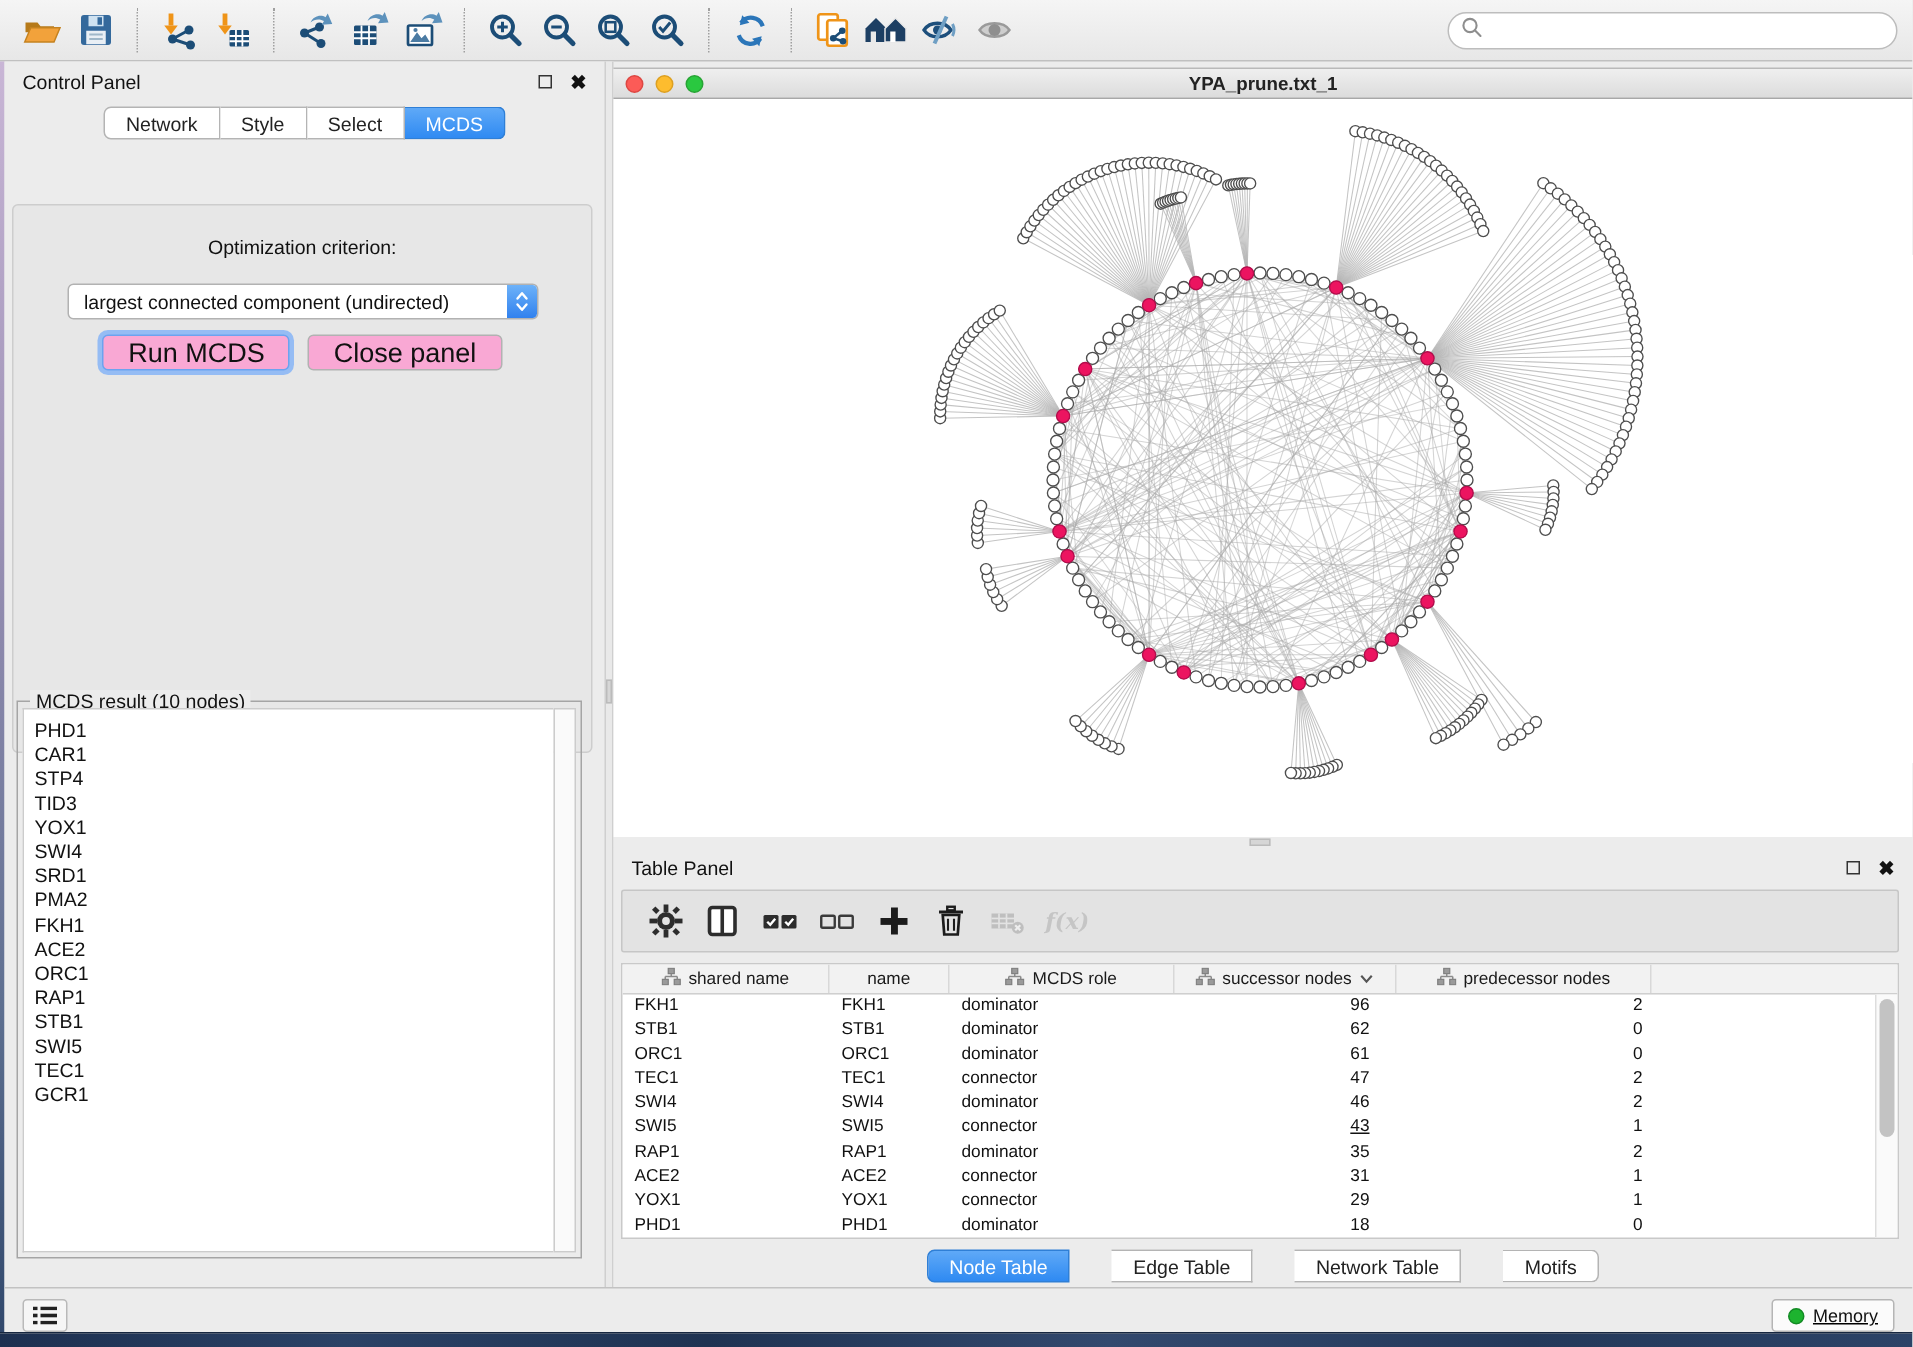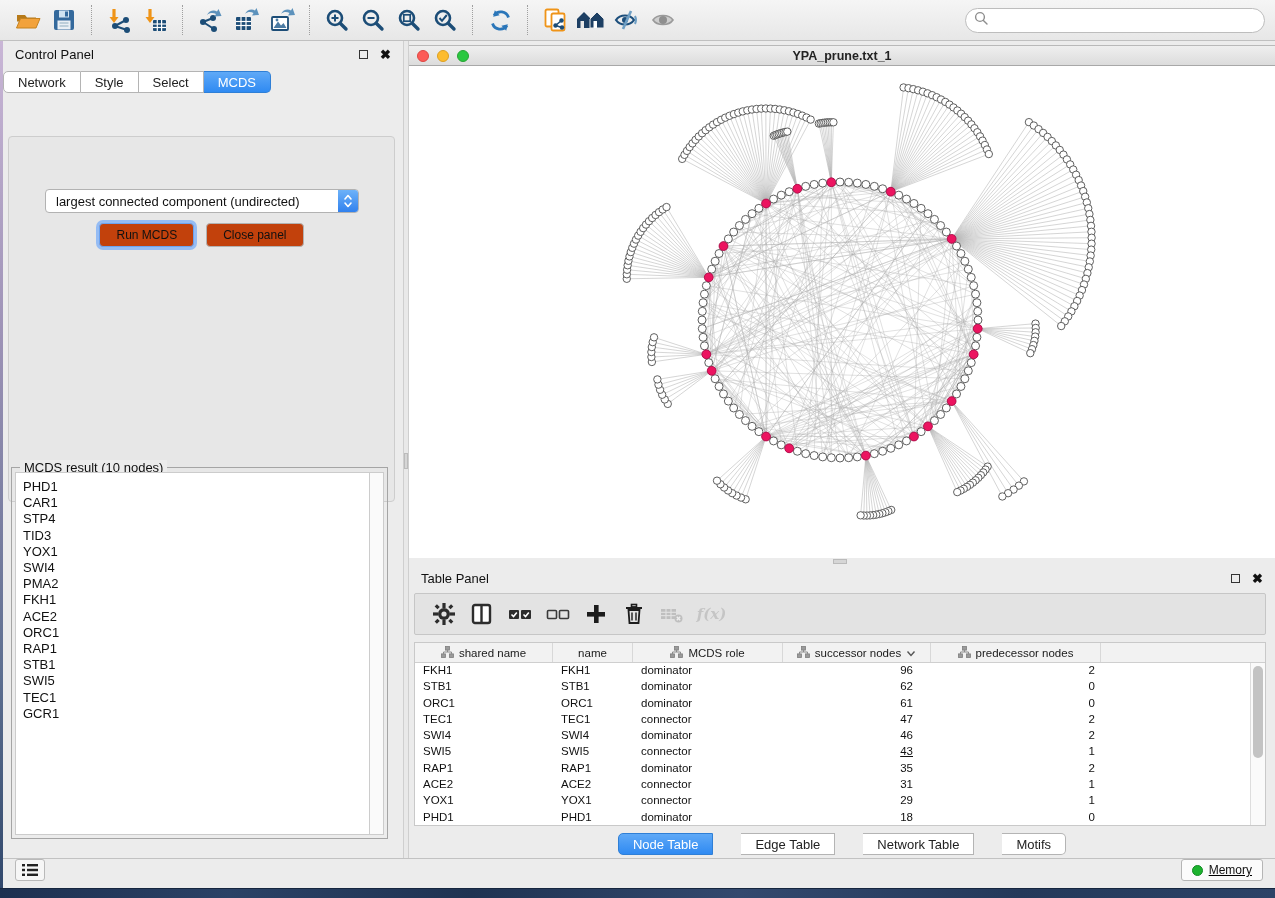--- a/index.html
+++ b/index.html
@@ -28,41 +28,41 @@
     border-top:1px solid #16263f; }
 
   
   #control-panel { left:3px; top:41px; width:400px; height:817px; background:#ececec; }
   .panel-head { height:24px; display:flex; align-items:center; padding:2px 12px 0 12px;
     font-size:13px; color:#111; }
   .panel-head .spacer { flex:1; }
   .float-box { width:9px; height:9px; border:1.5px solid #333; margin-right:12px; cursor:pointer; }
   .close-x { font-size:13px; font-weight:bold; color:#111; cursor:pointer; line-height:1; }
 
-  .seg-bar { display:flex; margin-top:6px; }
+  .seg-bar { display:flex; justify-content:center; margin-top:6px; }
   .seg { height:22px; padding:0 14px; background:#fff; border:1px solid #b4b4b4;
     border-left:none; font-size:13px; color:#222; display:flex; align-items:center; cursor:pointer; }
   .seg:first-child { border-left:1px solid #b4b4b4; border-radius:5px 0 0 5px; }
   .seg:last-child { border-radius:0 5px 5px 0; }
   .seg.sel { background:linear-gradient(#5fa9f7,#2f8af2); border-color:#2f7fd6; color:#fff; }
 
   #cp-content { left:5px; top:95px; width:387px; height:366px; background:#e7e7e7;
     border:1px solid #cdcdcd; border-radius:4px; }
   #criterion-label { text-align:center; margin-top:20px; font-size:13px; color:#111; }
   #criterion-select { position:absolute; left:36px; top:52px; width:314px; height:24px;
     background:#fff; border:1px solid #b2b2b2; border-radius:4px; display:flex;
     align-items:center; cursor:pointer; }
   #criterion-select .val { flex:1; font-size:13px; padding-left:10px; color:#111;
     white-space:nowrap; overflow:hidden; }
   #criterion-select .stepper { width:20px; height:22px; margin:0;
     background:linear-gradient(#6db2f9,#3181ee); border-radius:0 3px 3px 0;
     display:flex; flex-direction:column; align-items:center; justify-content:center; }
   .btn-row { position:absolute; left:0; top:86px; width:100%; display:flex; justify-content:center; gap:12px; }
-  .mac-btn { height:24px; padding:0 16px; background:#c2410c; border:1px solid #b2b2b2;
-    border-radius:4px; font-size:12px; color:#111; font-family:"Liberation Sans",sans-serif; cursor:pointer; }
+  .mac-btn { height:24px; padding:0 16px; background:#f9a8d4; border:1px solid #b2b2b2;
+    border-radius:4px; font-size:18px; color:#111; font-family:"Liberation Sans",sans-serif; cursor:pointer; }
   .mac-btn.focused { box-shadow:0 0 0 3px rgba(105,165,250,.65); border-color:#6ca3ef; }
 
   #mcds-result { left:8px; top:426px; width:377px; height:372px; border:1px solid #a5a5a5; }
   #mcds-result .legend { position:absolute; top:-8px; left:8px; background:#ececec;
     padding:0 4px; font-size:13px; color:#111; }
   #mcds-list { position:absolute; left:3px; top:4px; right:18px; bottom:3px; background:#fff;
     border:1px solid #ccc; border-right:none; overflow:hidden; padding:6px 0 0 7px; }
   #mcds-scroll { position:absolute; right:3px; top:4px; width:15px; bottom:3px;
     background:#fafafa; border:1px solid #ccc; }
   .mcds-item { font-size:13px; line-height:16.2px; color:#111; }
@@ -105,21 +105,21 @@
   .nt-cell.num { text-align:right; padding-left:0; }
   #nt-scroll { position:absolute; right:0; top:20px; width:15px; bottom:0;
     background:#fafafa; border-left:1px solid #ddd; }
   #nt-thumb { position:absolute; left:2px; top:3px; width:10px; height:92px;
     background:#c3c3c3; border-radius:5px; cursor:pointer; }
 
   #tp-tabs { position:absolute; left:0; top:268px; width:100%; display:flex; justify-content:center;gap:28px; }
 
   
   #status-bar { left:3px; top:858px; width:1272px; height:30px; background:#ececec;
-    border-top:1px solid #c2c2c2; display:flex; align-items:flex-start; padding:0 12px;text-decoration:underline; }
+    border-top:1px solid #c2c2c2; display:flex; align-items:flex-end; padding:0 12px;text-decoration:underline; }
   #list-btn { width:30px; height:22px; background:#f6f6f6; border:1px solid #b9b9b9;
     border-radius:3px; display:flex; align-items:center; justify-content:center; cursor:pointer; }
   #memory-btn { margin-left:auto; height:22px; background:#fbfbfb; border:1px solid #b5b5b5;
     border-radius:3px; display:flex; align-items:center; gap:6px; padding:0 10px;
     font-size:12px; color:#111; cursor:pointer; }
   #memory-dot { width:11px; height:11px; border-radius:50%; background:#1db32f; border:1px solid #128a24; }
 </style>
 </head>
 <body>
 
@@ -311,20 +311,21 @@
     <span class="close-x">✖</span>
   </div>
   <div class="seg-bar" id="cp-tabs">
       <div class="seg">Network</div>
       <div class="seg">Style</div>
       <div class="seg">Select</div>
       <div class="seg sel">MCDS</div>
     </div>
 
   <div class="abs" id="cp-content">
+    <div id="criterion-label">Optimization criterion:</div>
     <div id="criterion-select">
       <span class="val">largest connected component (undirected)</span>
       <span class="stepper">
         <svg width="10" height="16" viewBox="0 0 10 16">
             <polyline points="2,6 5,2.5 8,6" fill="none" stroke="#fff" stroke-width="1.6" stroke-linecap="round" stroke-linejoin="round"></polyline>
             <polyline points="2,10 5,13.5 8,10" fill="none" stroke="#fff" stroke-width="1.6" stroke-linecap="round" stroke-linejoin="round"></polyline>
           </svg>
       </span>
     </div>
     <div class="btn-row">
@@ -335,20 +336,21 @@
 
   <div class="abs" id="mcds-result">
     <span class="legend">MCDS result (10 nodes)</span>
     <div id="mcds-list">
         <div class="mcds-item">PHD1</div>
         <div class="mcds-item">CAR1</div>
         <div class="mcds-item">STP4</div>
         <div class="mcds-item">TID3</div>
         <div class="mcds-item">YOX1</div>
         <div class="mcds-item">SWI4</div>
+        <div class="mcds-item">SRD1</div>
         <div class="mcds-item">PMA2</div>
         <div class="mcds-item">FKH1</div>
         <div class="mcds-item">ACE2</div>
         <div class="mcds-item">ORC1</div>
         <div class="mcds-item">RAP1</div>
         <div class="mcds-item">STB1</div>
         <div class="mcds-item">SWI5</div>
         <div class="mcds-item">TEC1</div>
         <div class="mcds-item">GCR1</div>
       </div>

